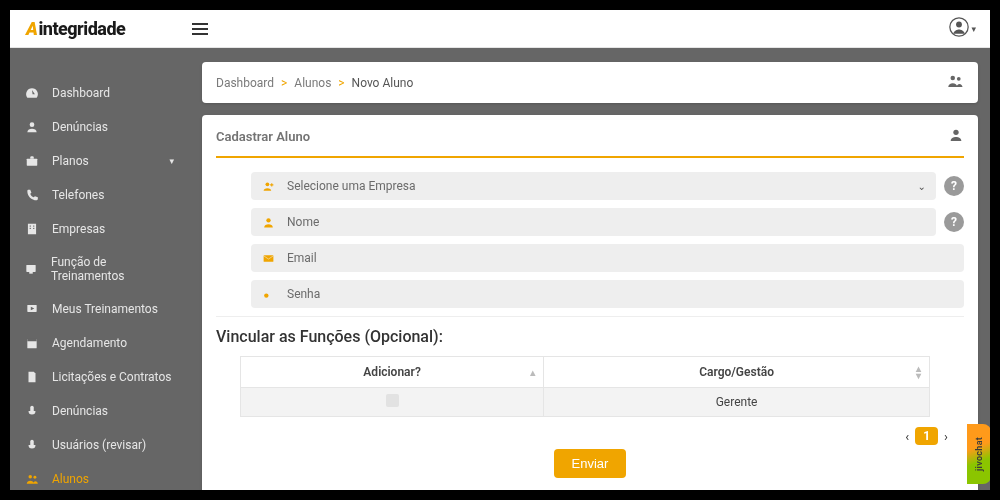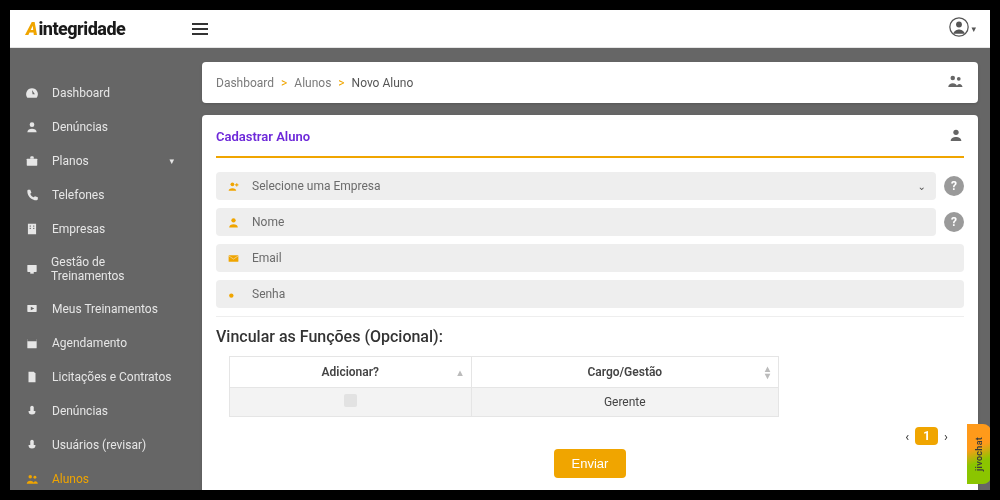--- a/index.html
+++ b/index.html
@@ -98,45 +98,45 @@
     display:flex;align-items:center;justify-content:space-between;
     padding:10px 14px;font-size:12px;color:var(--breadcrumb);
   }
   .breadcrumb .sep{color:var(--orange);margin:0 4px;}
   .breadcrumb .current{color:#555;}
   .breadcrumb .right-ico svg{width:18px;height:18px;fill:#666;}
 
   .card-head{
     display:flex;align-items:center;justify-content:space-between;
     padding:12px 14px 10px;
-    font-size:13px;font-weight:600;color:#6d28d9;
+    font-size:13px;font-weight:600;color:#737373;
   }
   .card-head .right-ico svg{width:16px;height:16px;fill:#666;}
   .card-rule{height:2px;background:var(--orange);margin:0 14px;}
   .card-body{padding:14px 14px 16px;}
 
-  .field-row{display:flex;align-items:center;gap:8px;margin-bottom:8px;}
+  .field-row{display:flex;align-items:center;gap:8px;margin-bottom:8px;margin-left:35px;}
   .field{
     flex:1;display:flex;align-items:center;
     background:var(--field-bg);color:#6b6b6b;
     border-radius:4px;height:28px;padding:0 10px;
     font-size:12px;gap:12px;
   }
   .field .fico{width:14px;display:flex;align-items:center;justify-content:center;}
   .field .fico svg{width:13px;height:13px;fill:var(--orange);}
   .field.select{justify-content:space-between;}
   .field.select .selwrap{display:flex;align-items:center;gap:12px;}
   .field.select .caret{font-size:10px;color:#555;}
   .help{width:20px;height:20px;border-radius:50%;background:var(--help-bg);color:#fff;display:flex;align-items:center;justify-content:center;font-size:12px;font-weight:700;cursor:pointer;}
 
   .rule-thin{height:1px;background:var(--field-bg);margin:8px 0 10px;}
   .section-label{font-size:16px;color:#333;margin:10px 0 10px;font-weight:500;}
 
   table.func{
-    width:550px;margin-left:13px;border-collapse:collapse;font-size:12px;
+    width:690px;margin-left:24px;border-collapse:collapse;font-size:12px;
   }
   table.func th{
     background:#fff;border:1px solid var(--table-border);
     padding:8px;color:#444;font-weight:600;position:relative;
   }
   table.func th .sort{position:absolute;right:8px;top:50%;color:#bbb;font-size:10px;transform:translateY(-50%);line-height:7px;}
   table.func td{
     border:1px solid var(--table-border);padding:6px 8px;text-align:center;color:#444;
   }
   table.func tr.stripe td{background:var(--row-stripe);}
@@ -240,21 +240,21 @@
         </span>
       <span>Empresas</span>
     </div>
     <div class="nav-item">
       <span class="ico">
           <svg viewBox="0 0 24 24">
             <rect x="4" y="5" width="16" height="12" rx="1"></rect>
             <rect x="9" y="17" width="6" height="3"></rect>
           </svg>
         </span>
-      <span>Gestão de Treinamentos</span>
+      <span>Função de Treinamentos</span>
     </div>
     <div class="nav-item">
       <span class="ico">
           <svg viewBox="0 0 24 24">
             <rect x="4" y="5" width="16" height="12" rx="1"></rect>
             <polygon points="10,8 16,11 10,14" fill="#666"></polygon>
           </svg>
         </span>
       <span>Meus Treinamentos</span>
     </div>

